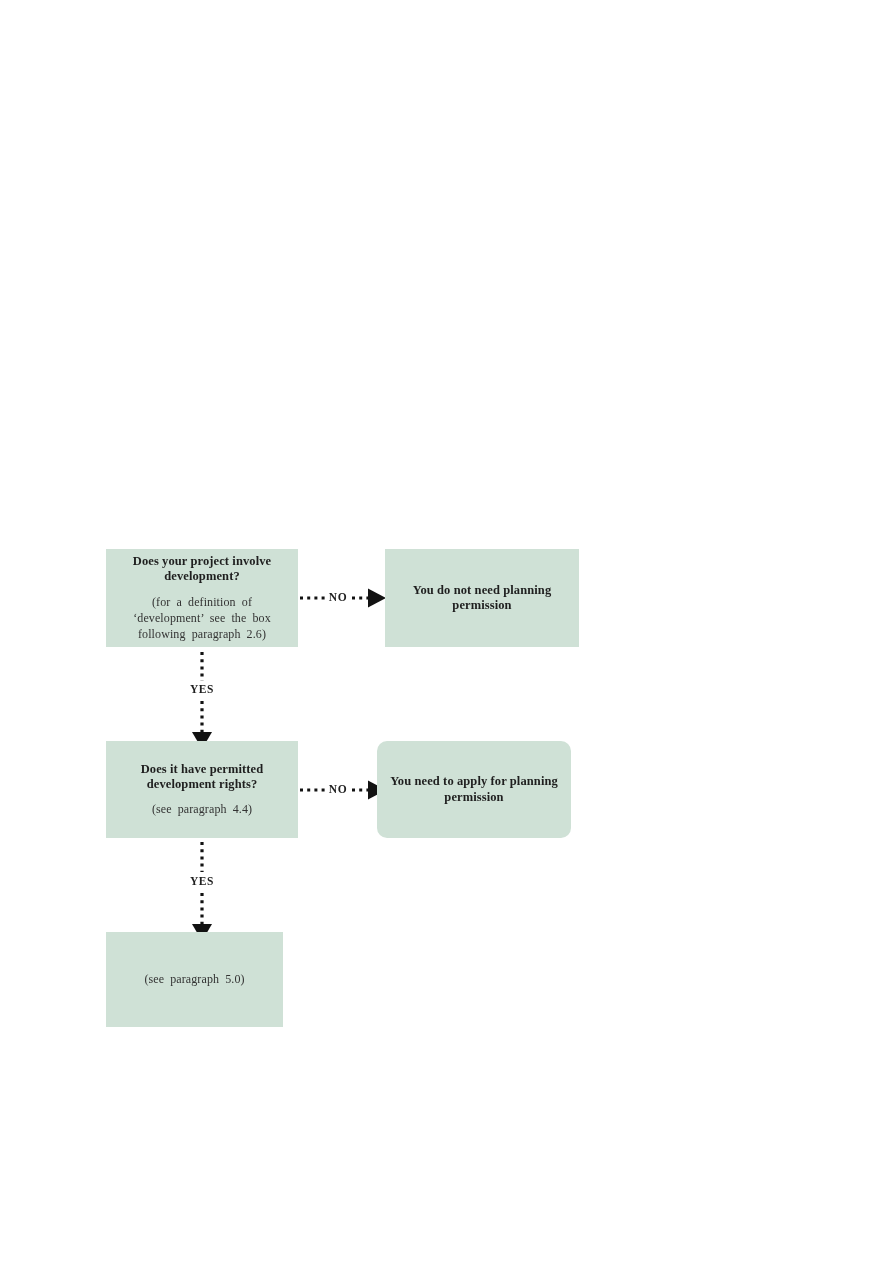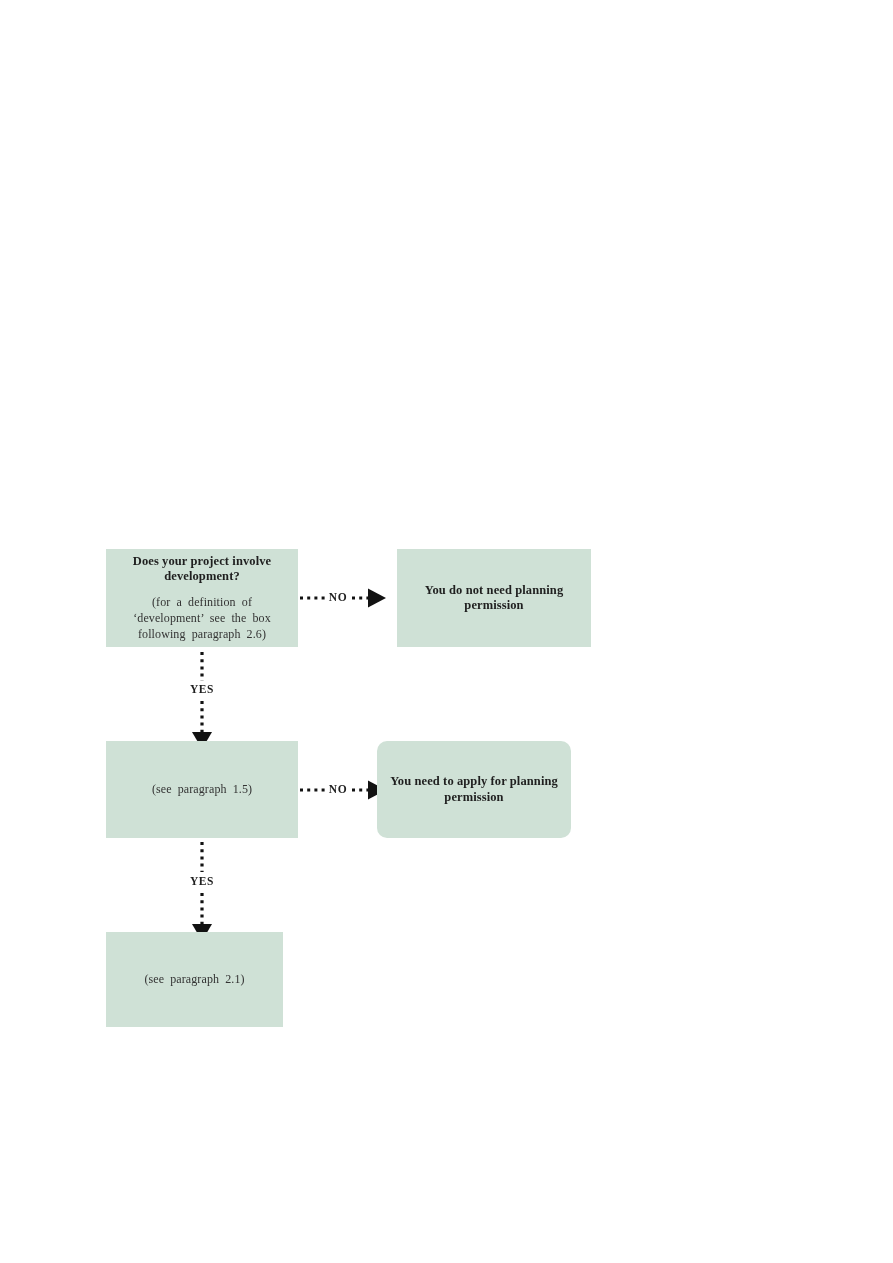--- a/index.html
+++ b/index.html
@@ -34,21 +34,21 @@
     letter-spacing:0.1px;
   }
   .flow-note{
     font-size:12px;
     line-height:1.34;
     color:var(--note-color);
     word-spacing:3px;
     letter-spacing:0.1px;
   }
   #box-q1{left:106px;top:549px;width:192px;height:98px;}
-  #box-no-permission{left:397px;top:549px;width:194px;height:98px;}
+  #box-no-permission{left:385px;top:549px;width:194px;height:98px;}
   #box-q2{left:106px;top:741px;width:192px;height:97px;}
   #box-apply{left:377px;top:741px;width:194px;height:97px;border-radius:10px;}
   #box-check-details{left:106px;top:932px;width:177px;height:95px;}
 
   svg.arrow-layer{
     position:absolute;left:0;top:0;width:893px;height:1263px;
     pointer-events:none;
   }
   svg .dots{
     stroke:var(--arrow-color);
@@ -99,29 +99,30 @@
   <div class="flow-box" id="box-q1">
     <div class="flow-title">Does your project involve development?</div>
     <div class="flow-note">(for a definition of ‘development’ see the box following paragraph 2.6)</div>
   </div>
 
   <div class="flow-box" id="box-no-permission">
     <div class="flow-title">You do not need planning permission</div>
   </div>
 
   <div class="flow-box" id="box-q2">
-    <div class="flow-note">(see paragraph 1.5)</div>
+    <div class="flow-title">Does it have permitted development rights?</div>
+    <div class="flow-note">(see paragraph 4.4)</div>
   </div>
 
   <div class="flow-box" id="box-apply">
     <div class="flow-title">You need to apply for planning permission</div>
   </div>
 
   <div class="flow-box" id="box-check-details">
-    <div class="flow-note">(see paragraph 2.1)</div>
+    <div class="flow-note">(see paragraph 5.0)</div>
   </div>
 
   <div class="arrow-label" id="label-no-1">NO</div>
   <div class="arrow-label" id="label-no-2">NO</div>
   <div class="arrow-label" id="label-yes-1">YES</div>
   <div class="arrow-label" id="label-yes-2">YES</div>
 
 </div>
 
 </body></html>

